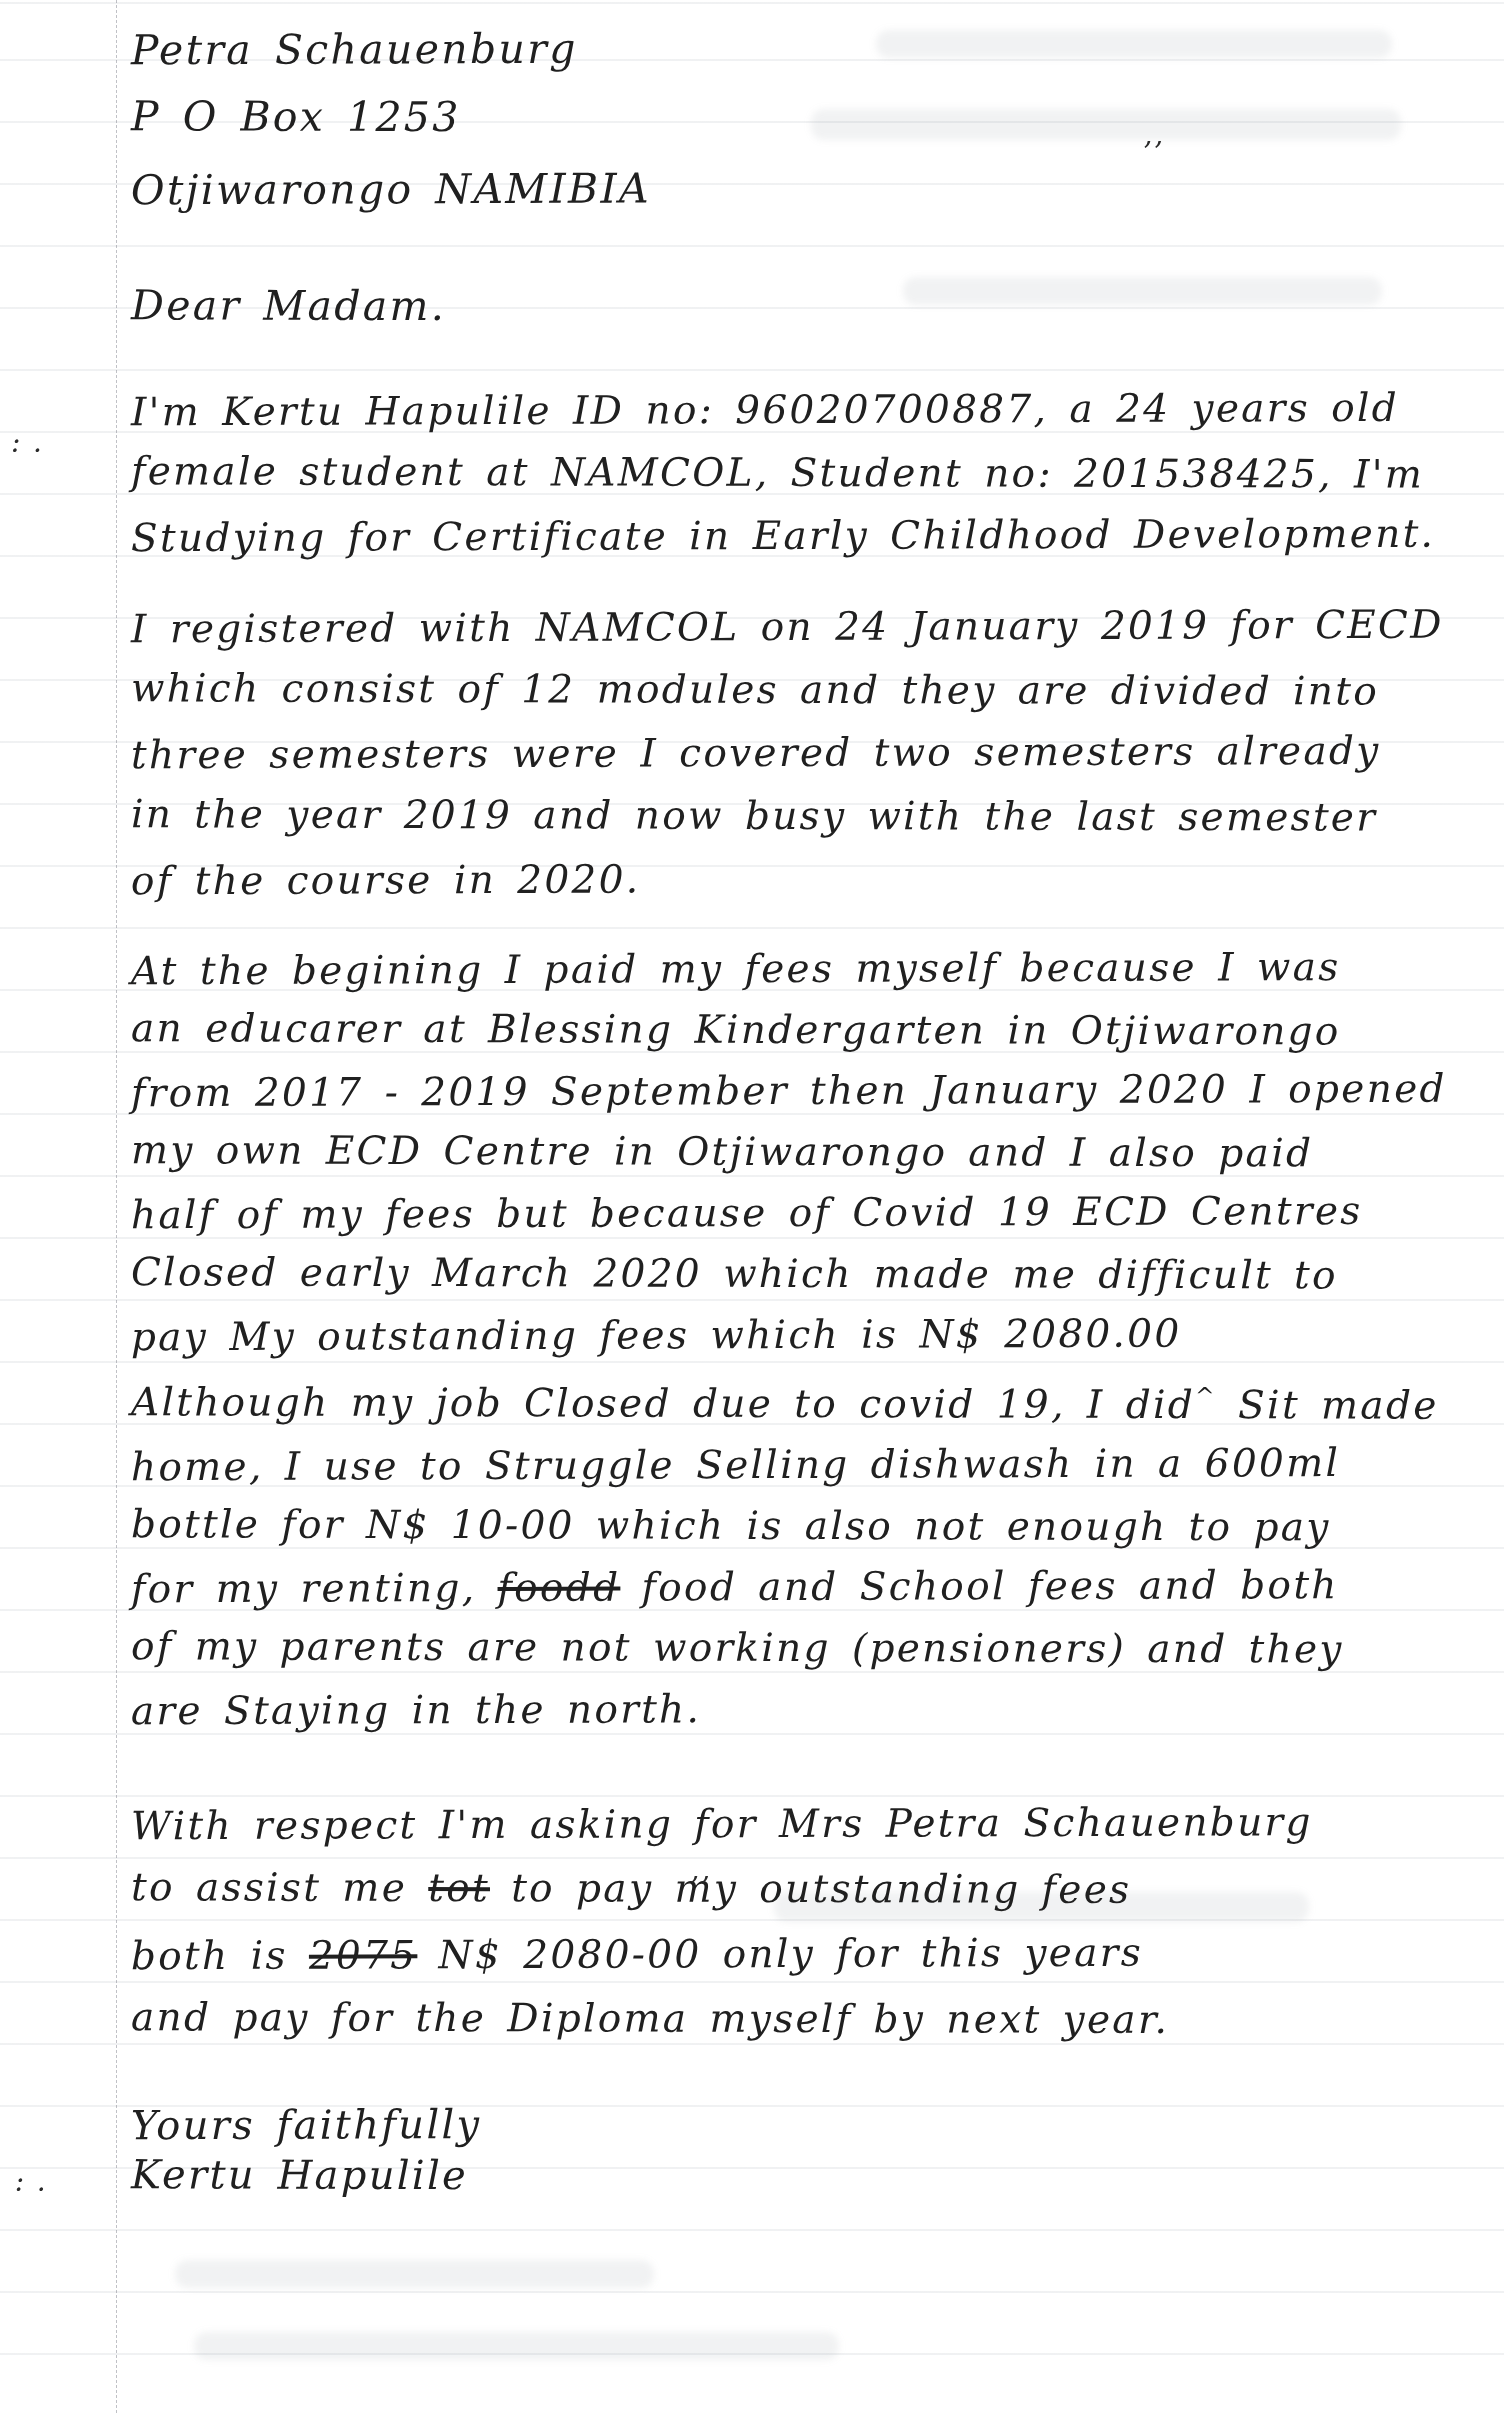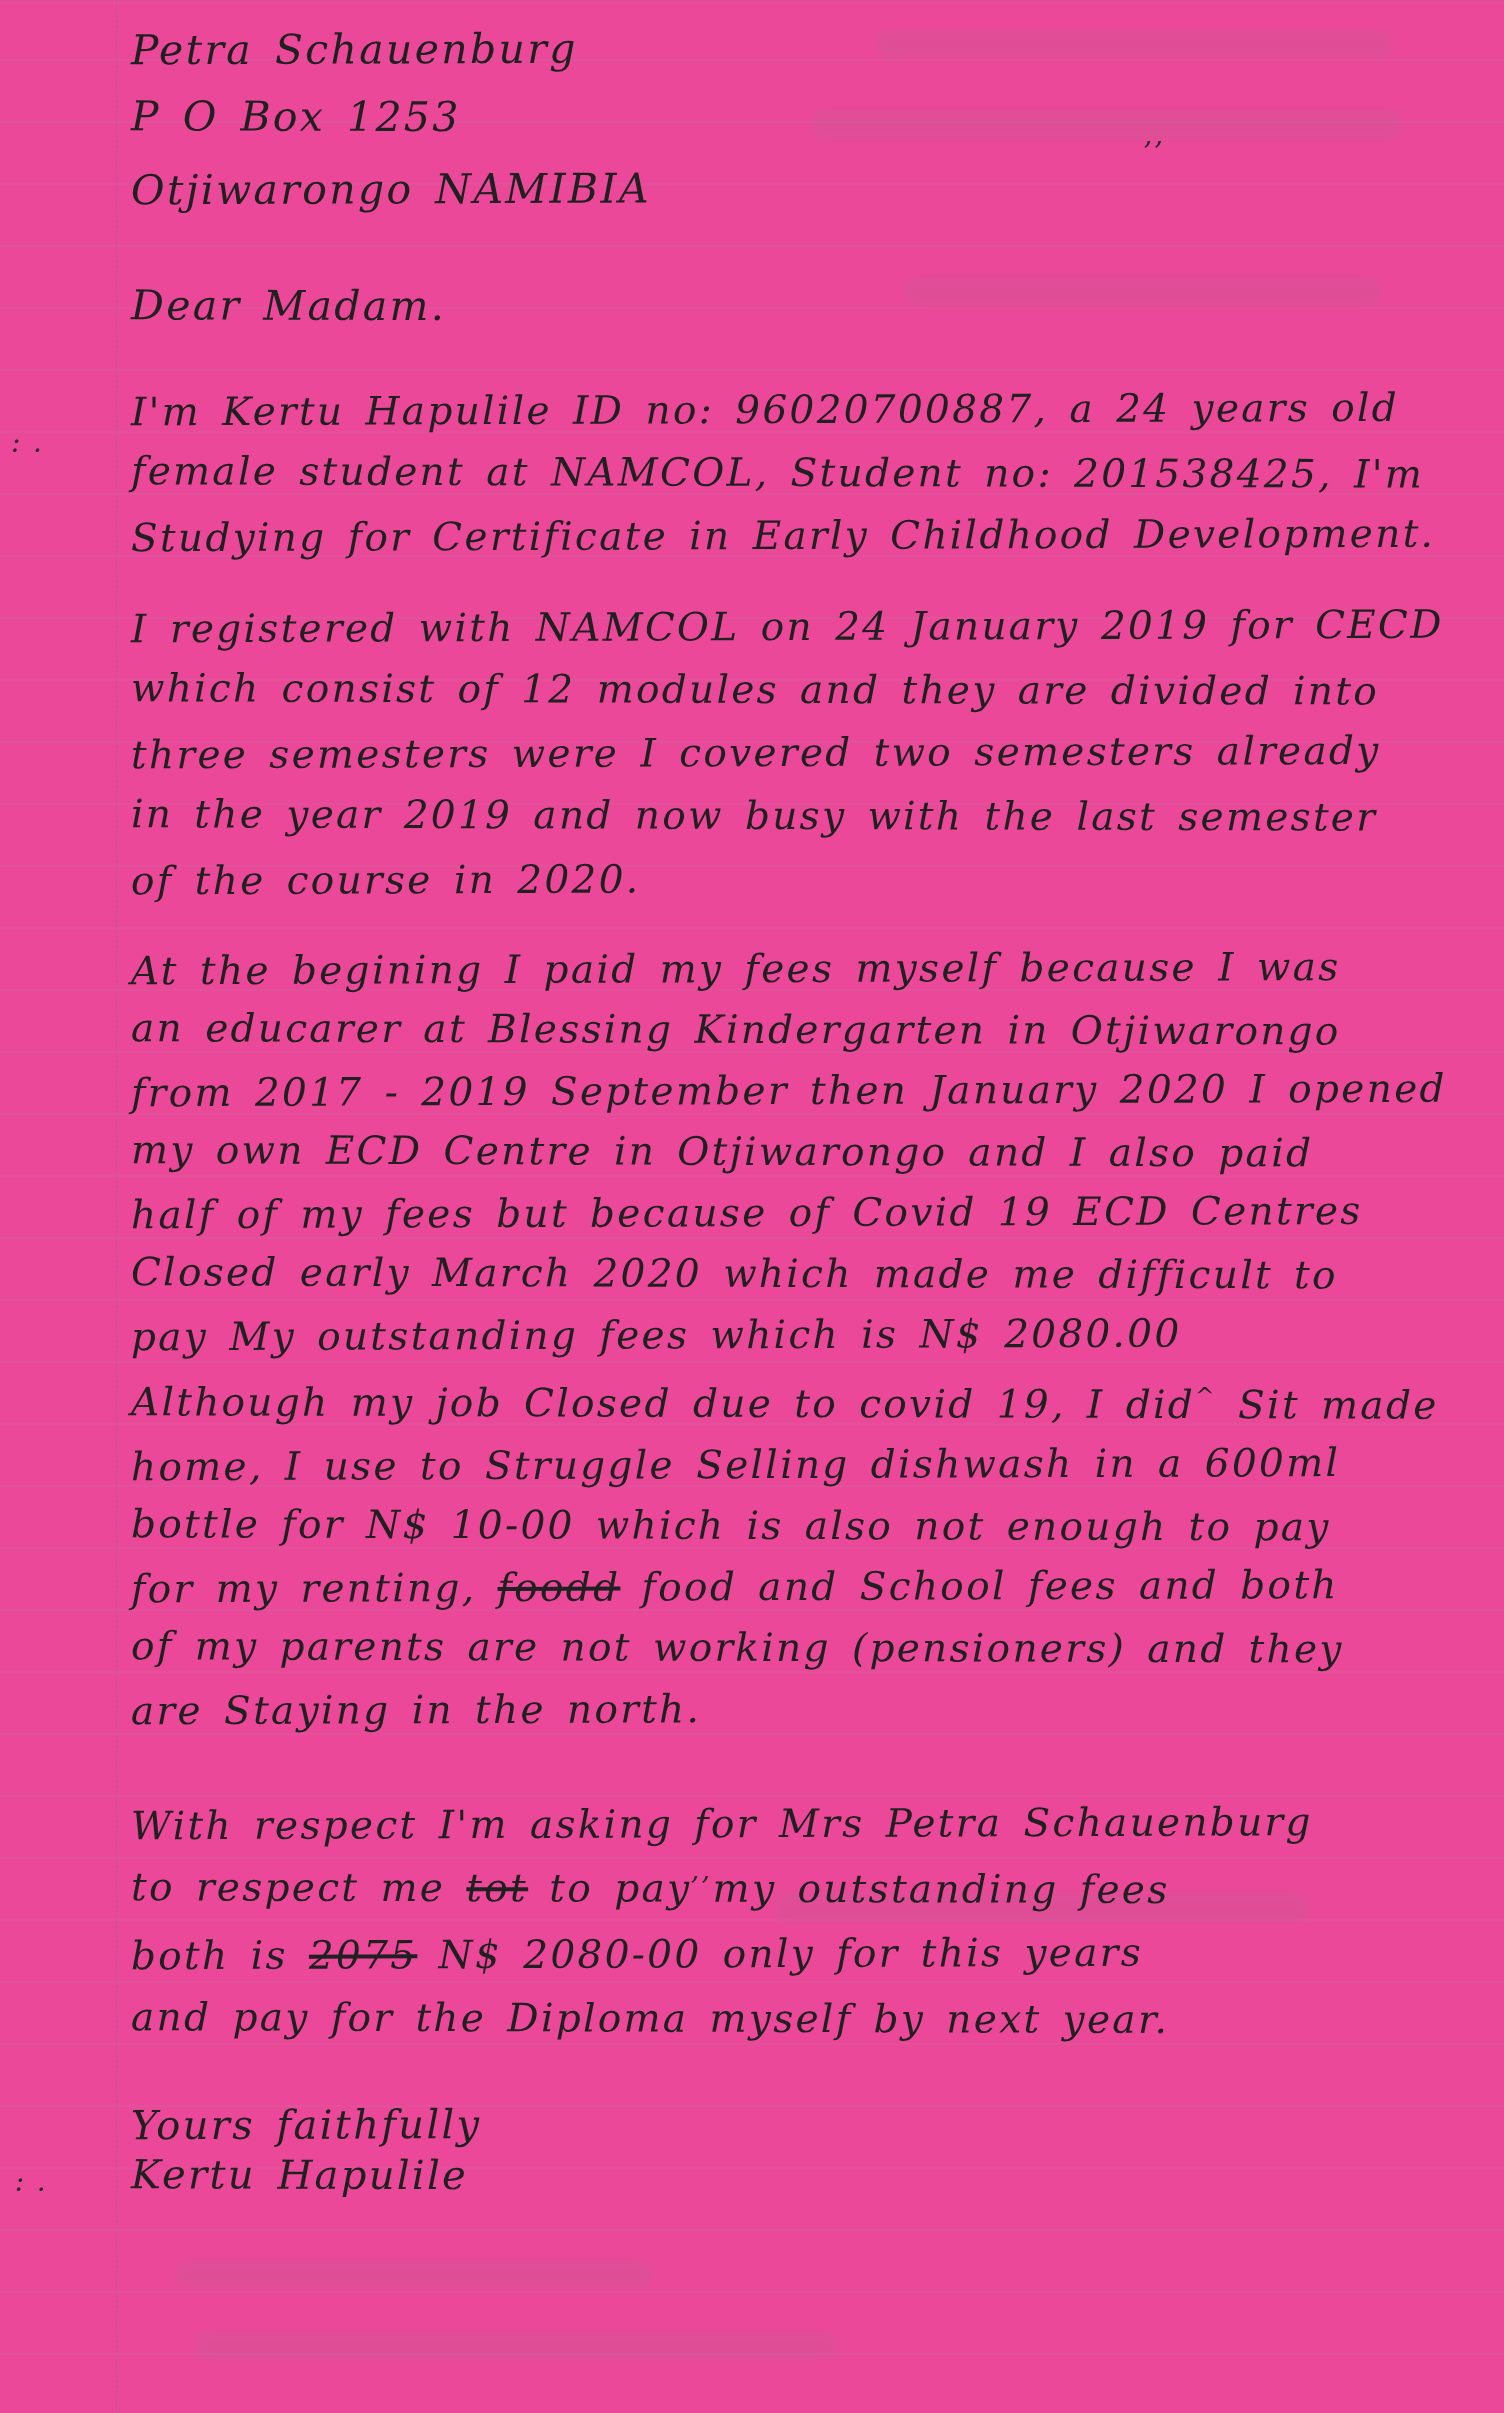--- a/index.html
+++ b/index.html
@@ -1,21 +1,21 @@
 <!DOCTYPE html>
 <html style="font-size:14.8px"><head>
 <meta charset="utf-8">
 <style>
   html,body{margin:0;padding:0;background:#d8d8d8;}
   .page{
     position:relative;
     width:1505px;
     height:2413px;
     margin:0 auto;
-    background:#ec4899;
+    background:#ffffff;
     overflow:hidden;
     font-family:"DejaVu Serif", serif;
     font-style:italic;
     color:#202020;
   }
   
   .rules{
     position:absolute; inset:0;
     background-image:repeating-linear-gradient(
       to bottom,
@@ -122,21 +122,21 @@
           <div class="hw-line"><span>pay My outstanding fees which is N$ 2080.00</span></div>
           <div class="hw-line"><span>Although my job Closed due to covid 19, I did</span><sup>^</sup><span> Sit made</span></div>
           <div class="hw-line"><span>home, I use to Struggle Selling dishwash in a 600ml</span></div>
           <div class="hw-line"><span>bottle for N$ 10-00 which is also not enough to pay</span></div>
           <div class="hw-line"><span>for my renting, </span><s>foodd</s><span> food and School fees and both</span></div>
           <div class="hw-line"><span>of my parents are not working (pensioners) and they</span></div>
           <div class="hw-line"><span>are Staying in the north.</span></div>
         </div>
         <div class="para p4">
           <div class="hw-line"><span>With respect I'm asking for Mrs Petra Schauenburg</span></div>
-          <div class="hw-line"><span>to respect me </span><s>tot</s><span> to pay my outstanding fees</span></div>
+          <div class="hw-line"><span>to assist me </span><s>tot</s><span> to pay my outstanding fees</span></div>
           <div class="hw-line"><span>both is </span><s>2075</s><span> N$ 2080-00  only for this years</span></div>
           <div class="hw-line"><span>and pay for the Diploma myself by next year.</span></div>
         </div>
       </div>
 
     <div class="closing">
         <div class="hw-line"><span>Yours faithfully</span></div>
         <div class="hw-line"><span>Kertu Hapulile</span></div>
         <div class="hw-line"></div>
       </div>

